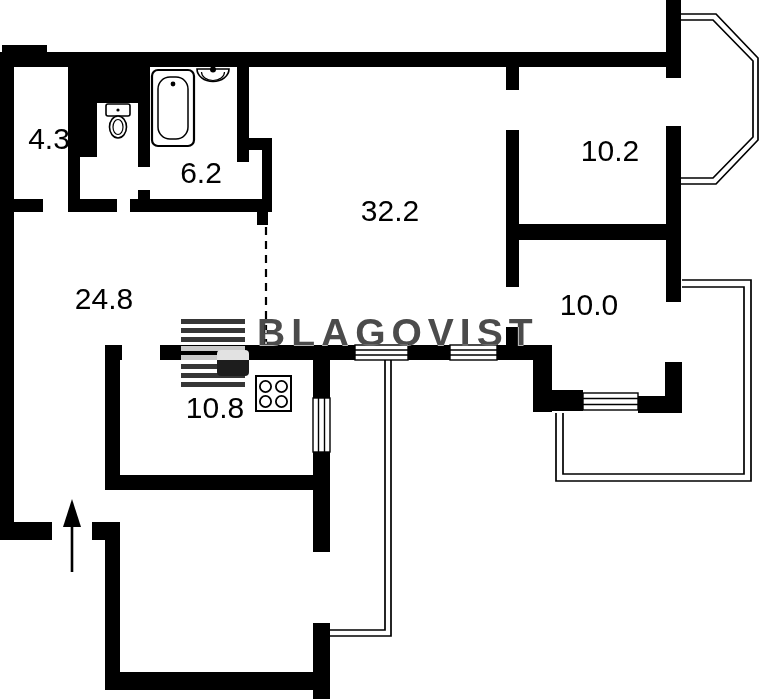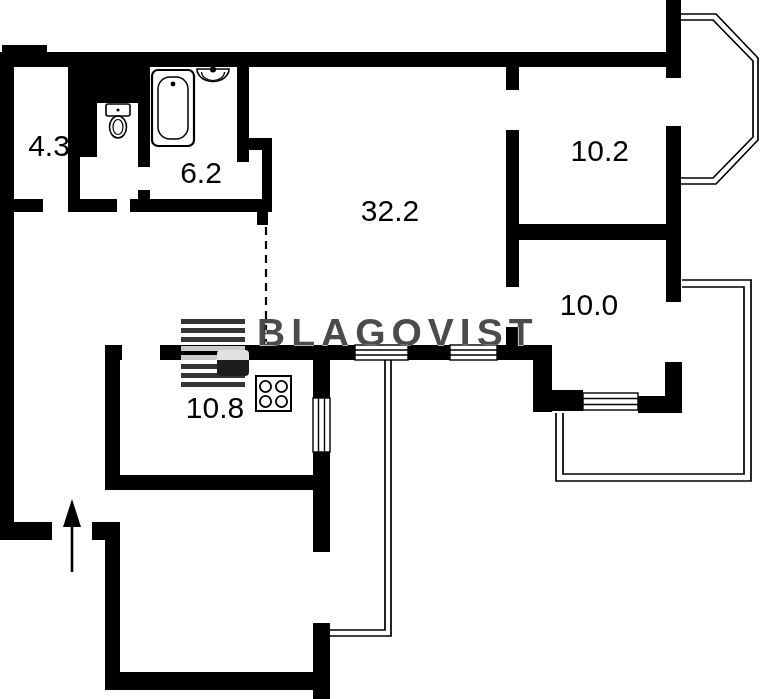--- a/index.html
+++ b/index.html
@@ -5,24 +5,24 @@
   html,body{margin:0;padding:0;background:#fff;}
   #stage{
     position:relative;width:762px;height:699px;background:#ffffff;overflow:hidden;
     font-family:"Liberation Sans", sans-serif;
   }
   #plan-svg{position:absolute;left:0;top:0;}
   .room-label{
     position:absolute;width:76px;height:32px;line-height:32px;text-align:center;
     font-size:30px;color:#000;letter-spacing:0px;white-space:nowrap;
   }
-  .lbl-wc{left:11px;top:123px;margin-top:7px;}
+  .lbl-wc{left:11px;top:123px;}
   .lbl-bath{left:163px;top:145px;margin-top:12px;}
   .lbl-living{left:352px;top:195px;text-align:center;}
-  .lbl-bed-tr{left:553px;top:135px;text-align:right;}
+  .lbl-bed-tr{left:572px;top:135px;}
   .lbl-hall{left:66px;top:283px;}
   .lbl-room-r{left:551px;top:289px;}
   .lbl-kitchen{left:177px;top:392px;}
   .lbl-room-b{left:177px;top:568px;}
   .watermark{
     position:absolute;left:0;top:0;width:762px;height:699px;pointer-events:none;
     mix-blend-mode:difference;
     border-radius:26px;
   }
   .wm-icon{position:absolute;left:181px;top:319px;width:64px;height:72px;
@@ -162,16 +162,17 @@
       <div class="wm-square"></div>
     </div>
     <div class="wm-brand">BLAGOVIST</div>
     <div class="wm-tagline">агентство нерухомості</div>
   </div>
 
   <div class="room-label lbl-wc">4.3</div>
   <div class="room-label lbl-bath">6.2</div>
   <div class="room-label lbl-living">32.2</div>
   <div class="room-label lbl-bed-tr">10.2</div>
+  <div class="room-label lbl-hall">24.8</div>
   <div class="room-label lbl-room-r">10.0</div>
   <div class="room-label lbl-kitchen">10.8</div>
 
 </div>
 
 </body></html>

